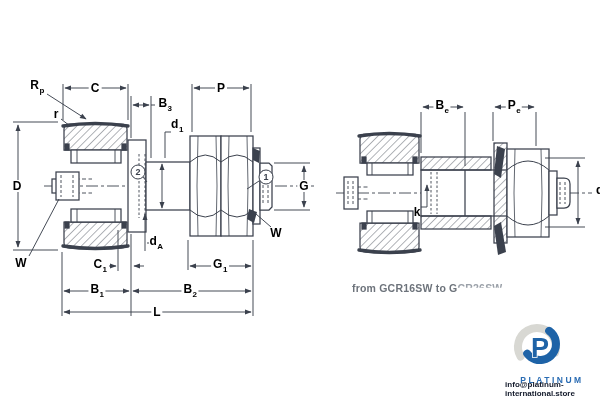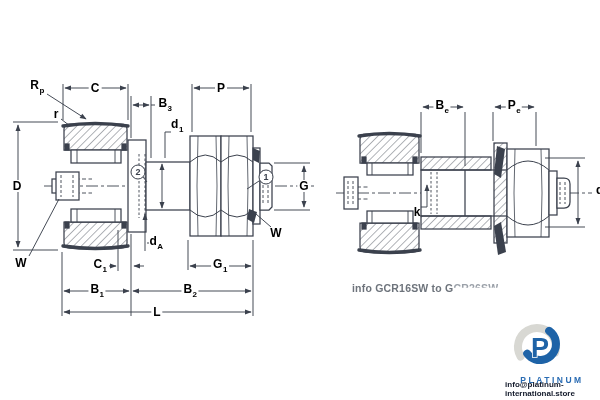--- a/index.html
+++ b/index.html
@@ -234,18 +234,18 @@
     </div>
 <div class="callout" style="left:266px;top:177px">
       <span>1</span>
     </div>
 
 <div class="dim gap" style="left:442px;top:107px"><span>B</span><sub>e</sub></div>
 <div class="dim gap" style="left:514px;top:107px"><span>P</span><sub>e</sub></div>
 <div class="dim" style="left:417px;top:212px"><span>k</span></div>
 <div class="dim gap" style="left:602px;top:192px"><span>d</span><sub>e</sub></div>
 
-<div id="caption"><span>info GCR16SW to G</span><span class="faded">CR26SW</span></div>
+<div id="caption"><span>from GCR16SW to G</span><span class="faded">CR26SW</span></div>
 
 <div id="brand-name">PLATINUM</div>
 <div id="brand-email">info@platinum-international.store</div>
 
 </div>
 
 </body></html>

